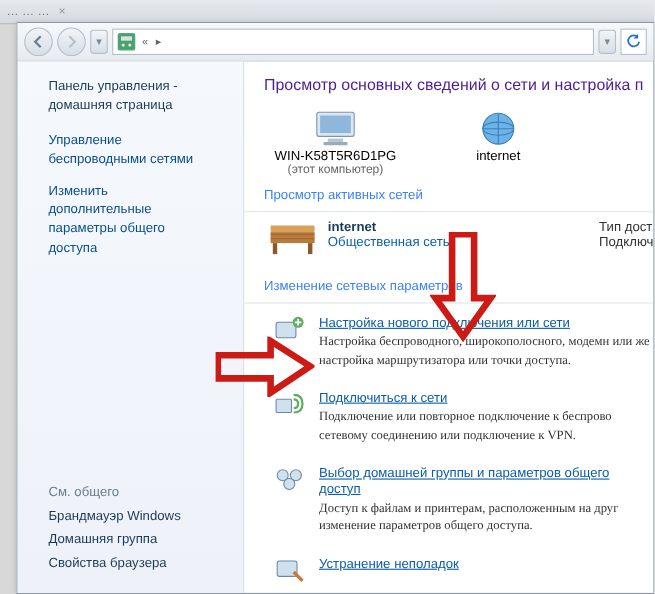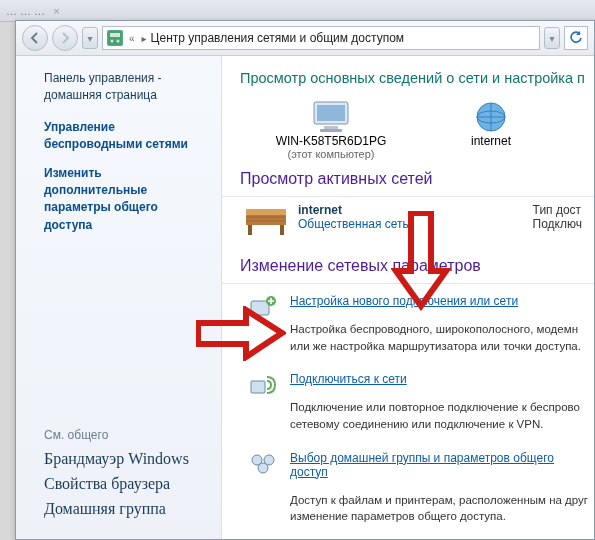--- a/index.html
+++ b/index.html
@@ -37,47 +37,47 @@
   .addrpath .seg { color:#222; }
   .refbtn { width:24px; height:24px; border:1px solid #b4bec9; background:#fff; display:flex; align-items:center; justify-content:center; color:#2a6fc9; font-size:14px;}
 
   .body { display:flex; height: calc(100% - 35px); }
 
   .sidebar {
     width: 206px; background: linear-gradient(#f5f8fd, #eef2f8); border-right: 1px solid #d8dee6;
     padding: 14px 28px; display:flex; flex-direction:column;justify-content:flex-end;
   }
   .home { font-size: 12px; color:#1b3a57; line-height:1.45; margin-bottom:14px; }
-  .sidelink { font-size: 12px; color:#0b4e8c; line-height:1.45; margin-bottom:11px; cursor:pointer;font-weight:bold; }
+  .sidelink { font-size: 12px; color:#0b4e8c; line-height:1.45; margin-bottom:11px; cursor:pointer; }
   .spacer { flex:1; }
   .seealso-h { font-size:12px; color:#6c7d8c; margin-bottom:8px; }
-  .seealso { font-size:16px; color:#1b3a57; margin-bottom:7px; cursor:pointer;font-family:Liberation Serif, serif; }
+  .seealso { font-size:12px; color:#1b3a57; margin-bottom:7px; cursor:pointer; }
 
   .main { flex:1; padding: 14px 0 0 18px; overflow:hidden; }
-  .h1 { font-size: 14.5px; color:#0f766e; margin-bottom: 14px; }
-
-  .netrow { display:flex; align-items:flex-end; gap:30px; margin-bottom:10px;margin-left:26px; }
+  .h1 { font-size: 14.5px; color:#4c1d95; margin-bottom: 14px; }
+
+  .netrow { display:flex; align-items:flex-end; gap:18px; margin-bottom:10px; }
   .netitem { display:flex; flex-direction:column; align-items:center; width:130px; font-size:12px; }
   .netitem .lbl2 { color:#666; font-size:11px; }
   .compicon { width:42px; height:34px; }
   .globeicon { width:34px; height:34px; }
 
-  .section-h { font-size:16px; color:#4c1d95; margin: 6px 0 8px 0; }
+  .section-h { font-size:12px; color:#3b82f6; margin: 6px 0 8px 0; }
 
   .activenet { display:flex; align-items:flex-start; gap:10px; margin:6px 0 18px 4px; }
   .benchicon { width:44px; height:36px; }
   .activenet .txt { font-size:12px; }
   .activenet .name { color:#173c58; font-weight:600; }
   .activenet .type { color:#0b5ea8; cursor:pointer; }
-  .rightlabels { margin-left:auto; font-size:12px; color:#333; text-align:left; padding-right:12px; }
+  .rightlabels { margin-left:auto; font-size:12px; color:#333; text-align:left; padding-right:0; }
 
   .opt { display:flex; gap:12px; margin:10px 0 18px 8px; }
   .opticon { width:30px; height:26px; flex-shrink:0; display:flex; align-items:center; justify-content:center; }
   .opt .ttl { font-size:12px; color:#0b5ea8; text-decoration:underline; cursor:pointer; }
-  .opt .desc { font-size:11.5px; color:#333; line-height:1.45; margin-top:13px; }
+  .opt .desc { font-size:11.5px; color:#333; line-height:1.45; margin-top:3px;font-family:Liberation Serif, serif; }
 
   .divider { border-top:1px solid #e0e6ec; margin: 4px 0 6px -18px; }
 
   
   .arrow { position:absolute; pointer-events:none; }
   .arrow svg { display:block; }
 </style>
 </head>
 <body>
 
@@ -102,41 +102,40 @@
     <div class="navbtn small">▾</div>
     <div class="addrpath">
       <svg class="cpicon" width="16" height="16" viewBox="0 0 16 16">
         <rect x="1" y="1" width="14" height="14" rx="2" fill="#4c9f6f"></rect>
           <rect x="3" y="3" width="10" height="4" fill="#cfe8da"></rect>
           <circle cx="5" cy="11" r="1.5" fill="#cfe8da"></circle>
           <circle cx="11" cy="11" r="1.5" fill="#cfe8da"></circle>
       </svg>
       <span class="chev">«</span>
       <span class="chev">▸</span>
-      <span class="seg">Центр управления сетями и общим доступом</span>
     </div>
     <div class="navbtn small">▾</div>
     <div class="refbtn">
       <svg width="14" height="14" viewBox="0 0 14 14">
           <path d="M11 3 A5 5 0 1 0 12 7" stroke="#2a6fc9" stroke-width="1.6" fill="none"></path>
           <path d="M11 0 L11 4 L7 4 Z" fill="#2a6fc9"></path>
         </svg>
     </div>
   </div>
 
   <div class="body">
     <div class="sidebar">
       <div class="home">Панель управления - домашняя страница</div>
       <div class="sidelink">Управление беспроводными сетями</div>
       <div class="sidelink">Изменить дополнительные параметры общего доступа</div>
       <div class="spacer"></div>
       <div class="seealso-h">См. общего</div>
       <div class="seealso">Брандмауэр Windows</div>
+      <div class="seealso">Домашняя группа</div>
       <div class="seealso">Свойства браузера</div>
-      <div class="seealso">Домашняя группа</div>
     </div>
 
     <div class="main">
       <div class="h1">Просмотр основных сведений о сети и настройка п</div>
 
       <div class="netrow">
         <div class="netitem">
           <svg class="compicon" viewBox="0 0 42 34">
             <rect x="4" y="2" width="34" height="22" rx="2" fill="#dce7f2" stroke="#7f94a8"></rect>
             <rect x="7" y="5" width="28" height="16" fill="#8fb7db"></rect>
@@ -216,20 +215,31 @@
             <circle cx="20" cy="8" r="5" fill="#cfe0ef" stroke="#6e8aa3"></circle>
             <circle cx="14" cy="16" r="5" fill="#cfe0ef" stroke="#6e8aa3"></circle>
           </svg>
         </div>
         <div>
           <div class="ttl">Выбор домашней группы и параметров общего доступ</div>
           <div class="desc">Доступ к файлам и принтерам, расположенным на друг изменение параметров общего доступа.</div>
         </div>
       </div>
 
+      <div class="opt">
+        <div class="opticon">
+          <svg width="28" height="24" viewBox="0 0 28 24">
+            <rect x="3" y="4" width="18" height="14" rx="2" fill="#cfe0ef" stroke="#6e8aa3"></rect>
+            <path d="M18 14 L26 22" stroke="#c97a2e" stroke-width="3"></path>
+          </svg>
+        </div>
+        <div>
+          <div class="ttl">Устранение неполадок</div>
+        </div>
+      </div>
 
     </div>
   </div>
 
   <div class="arrow" style="left:375px; top:190px;">
     <svg width="60" height="100" viewBox="0 0 60 100">
       <path d="M20 2 H40 V60 H55 L30 95 L5 60 H20 Z" fill="none" stroke="#cc1a14" stroke-width="6" stroke-linejoin="miter"></path>
     </svg>
   </div>
   <div class="arrow" style="left:180px; top:285px;">

